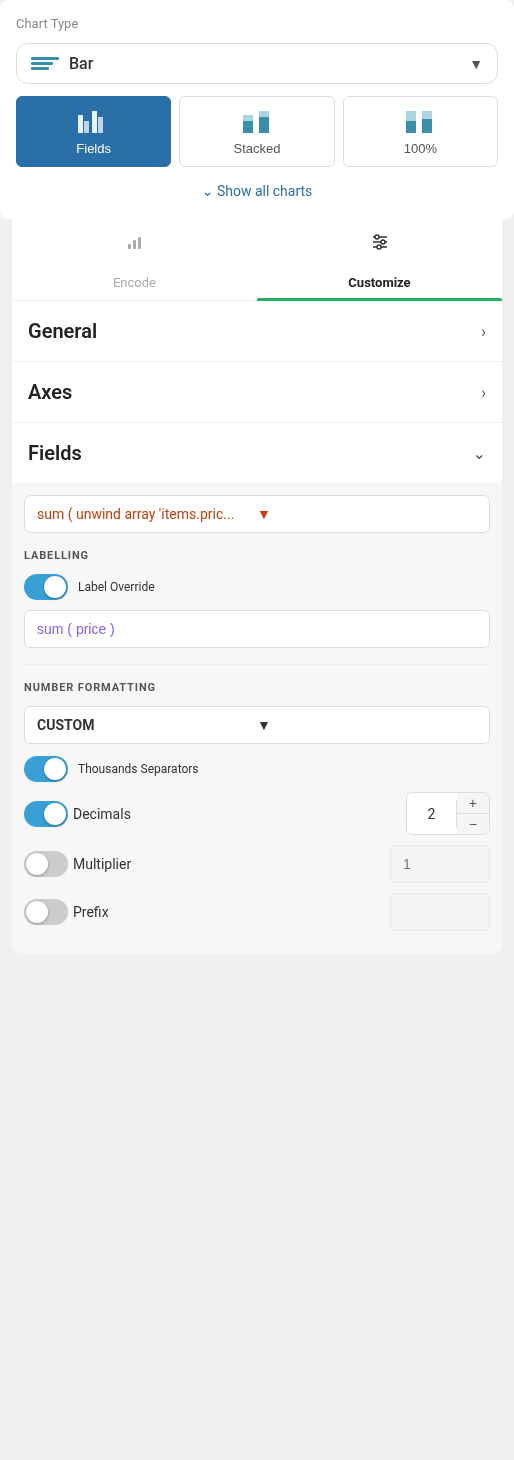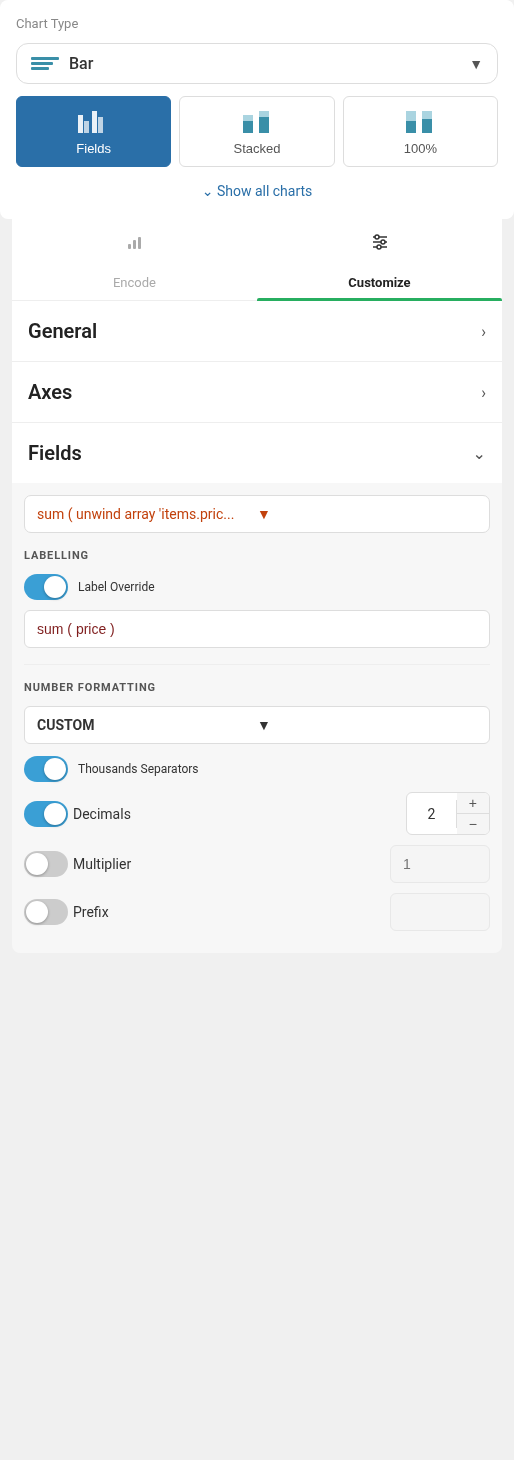--- a/index.html
+++ b/index.html
@@ -232,21 +232,21 @@
     .toggle-track.on .toggle-thumb {
       left: 20px;
     }
 
     .text-input {
       width: 100%;
       border: 1px solid #ddd;
       border-radius: 6px;
       padding: 10px 12px;
       font-size: 14px;
-      color: #7f1d1d;
+      color: #8b5cf6;
       background: #fff;
       outline: none;
       margin-bottom: 4px;
     }
 
     
     .format-dropdown {
       display: flex;
       align-items: center;
       border: 1px solid #ddd;

